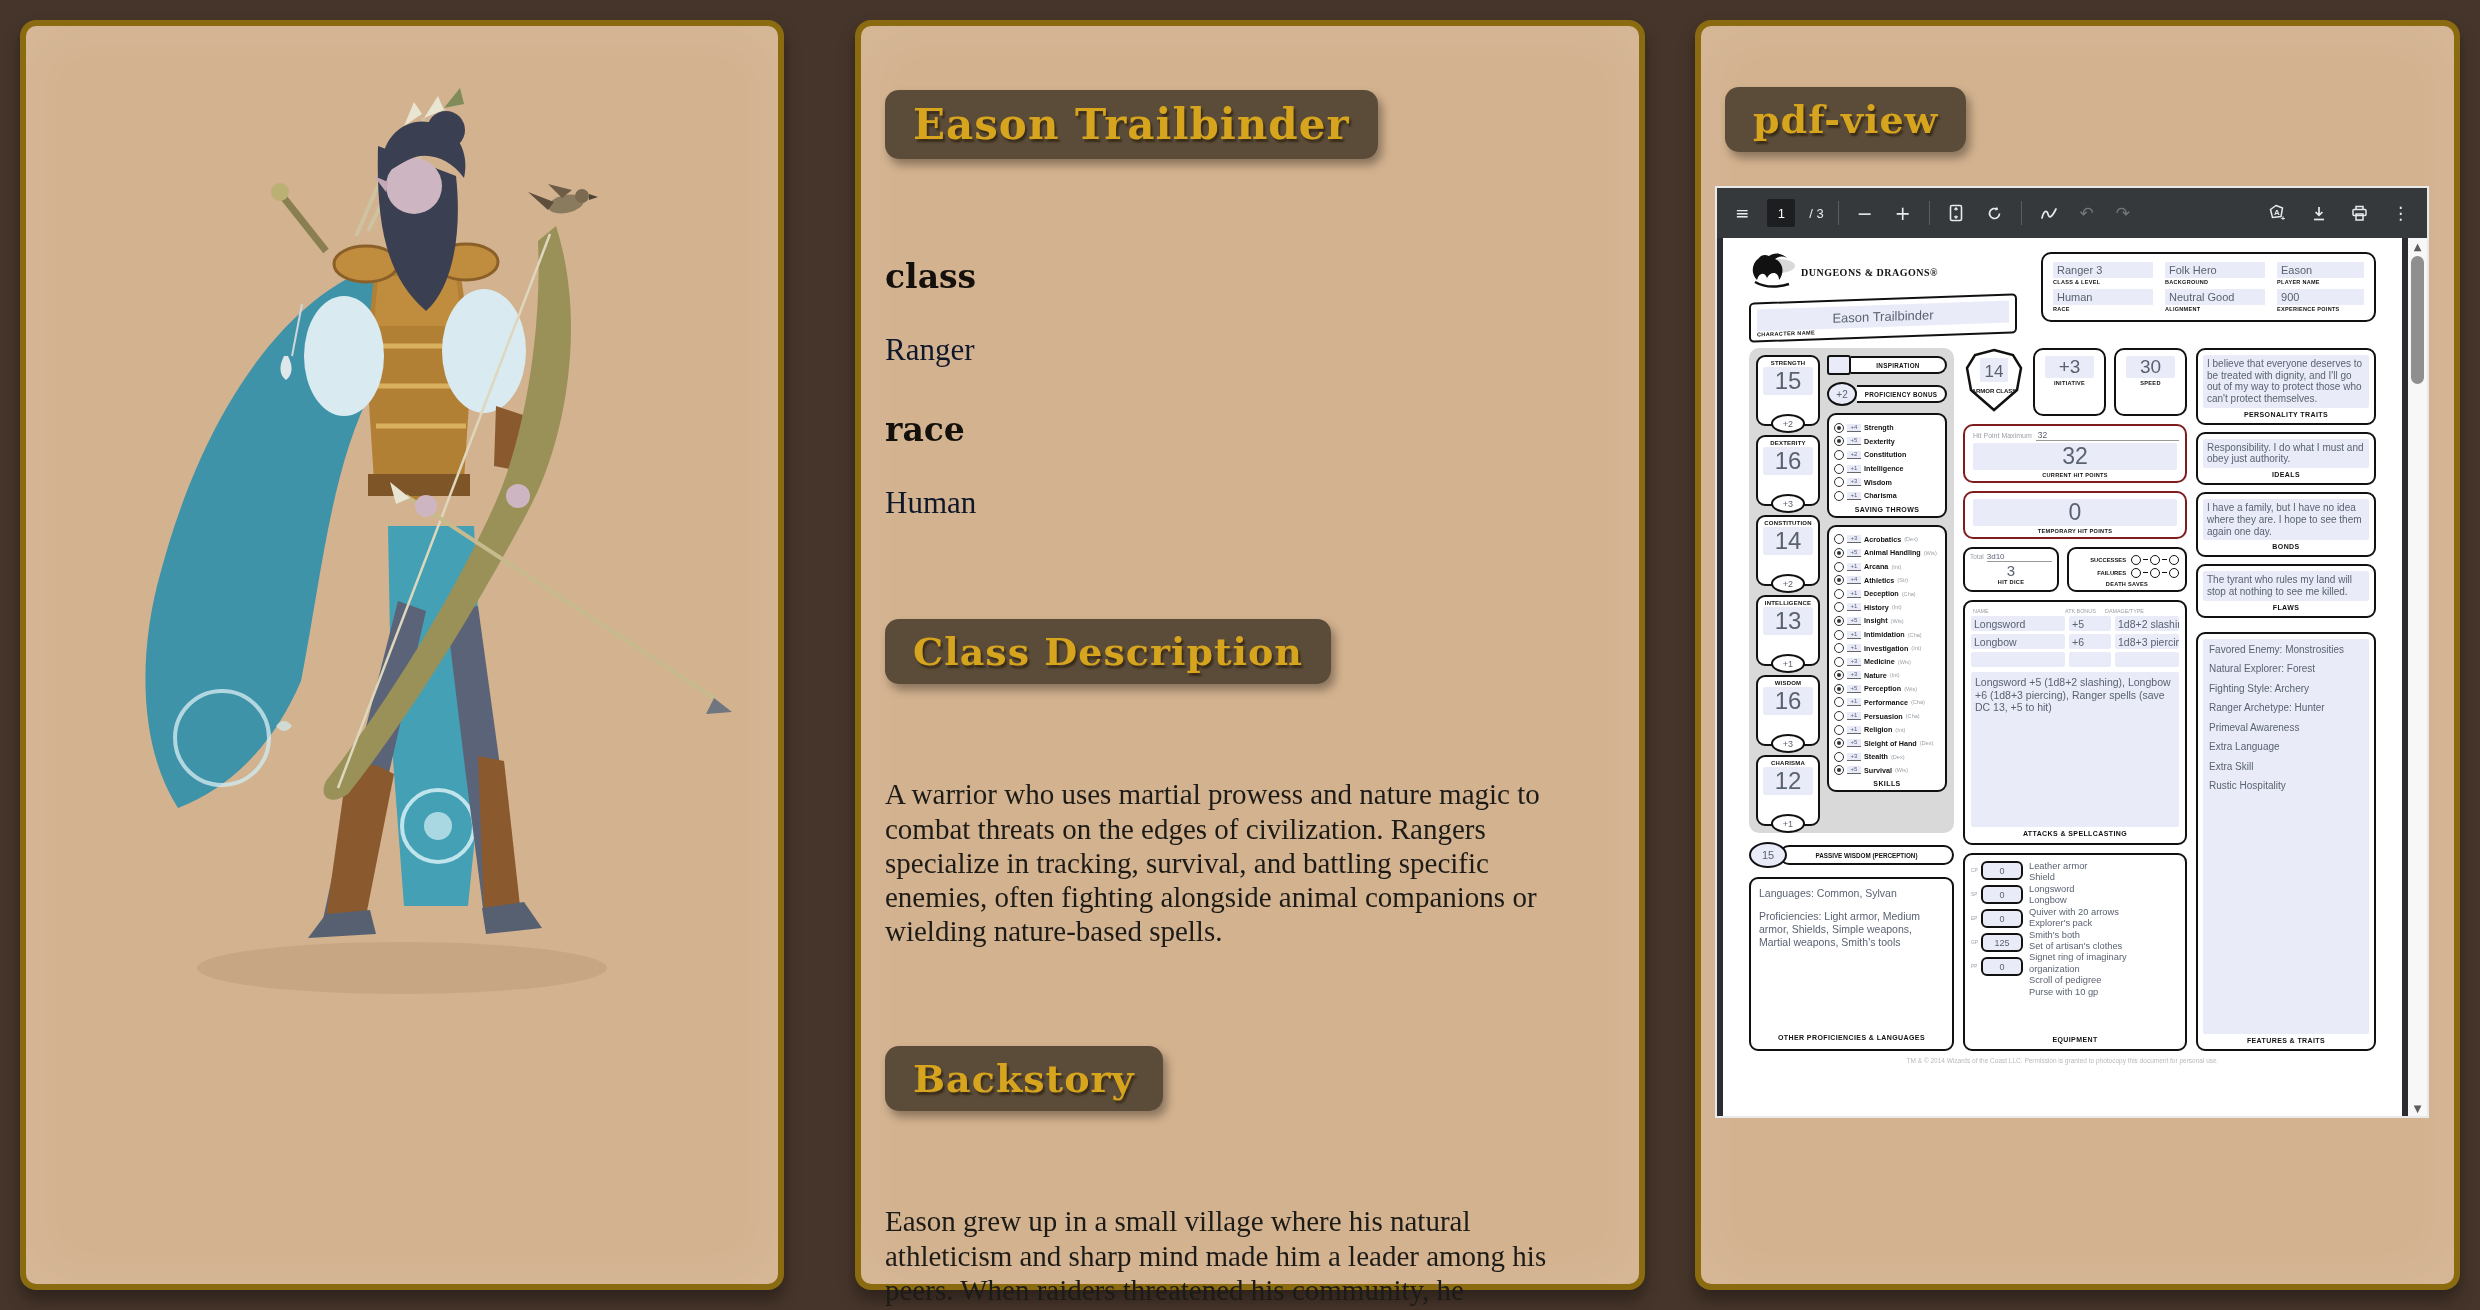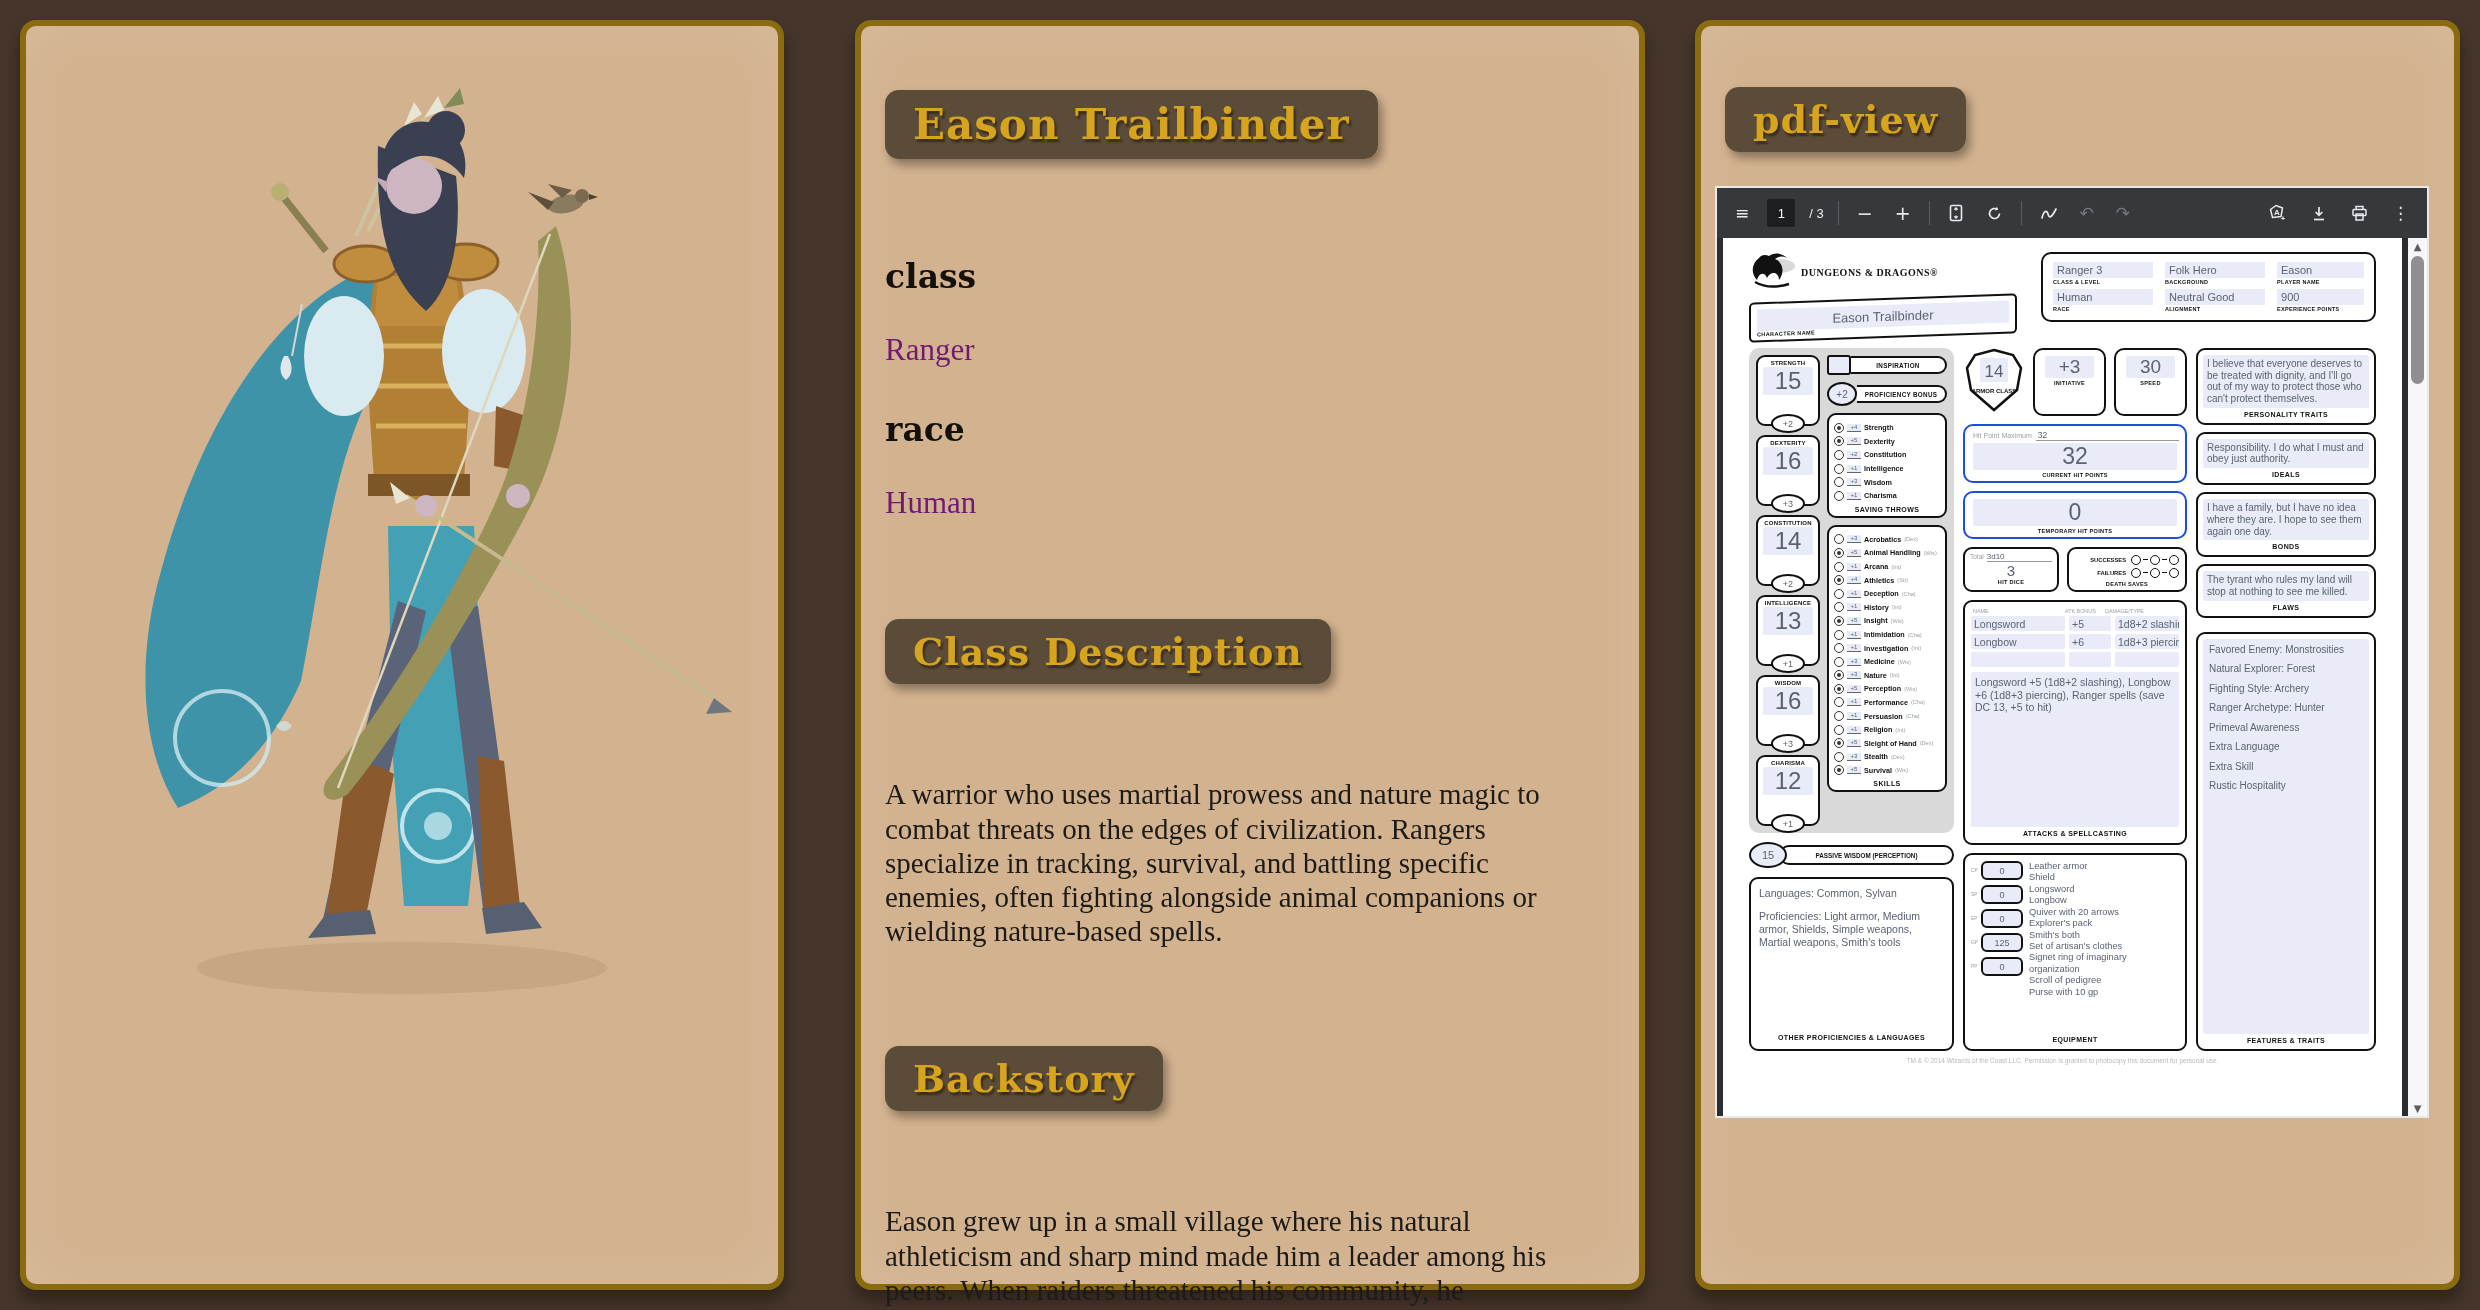--- a/index.html
+++ b/index.html
@@ -13,21 +13,21 @@
   
   .gold-heading{display:inline-block;background:rgba(82,68,52,.93);color:#d6a41d;
     font-family:"DejaVu Serif",serif;font-weight:bold;border-radius:14px;
     padding:10px 28px;font-size:42px;letter-spacing:1px;
     text-shadow:2px 3px 2px rgba(40,28,6,.65);box-shadow:4px 6px 10px rgba(0,0,0,.35);}
   .gold-heading.h2{font-size:38px;}
 
   
   .mid-inner{padding:36px 0 0 24px;}
   .field-label{font-family:"DejaVu Serif",serif;font-weight:bold;font-size:33px;color:#14110d;margin:0 0 36px 0;}
-  .field-value{font-size:31px;color:#701a75;margin:0 0 42px 0;}
+  .field-value{font-size:31px;color:#0f172a;margin:0 0 42px 0;}
   .fields-wrap{margin-top:70px;}
   .section{margin-top:66px;}
   .section .body{width:676px;font-size:29px;line-height:1.18;color:#1d1b17;margin:62px 0 0 0;}
 
   
   .pdf-inner{padding:36px 0 0 24px;}
   .pdf-viewer{position:absolute;left:14px;top:160px;width:710px;height:928px;border:2px solid #e9e9e9;
               background:#2b2d30;display:flex;flex-direction:column;}
   .pdf-toolbar{height:50px;background:#36393c;display:flex;align-items:center;padding:0 14px;gap:14px;flex:0 0 auto;}
   .tb-btn{background:none;border:none;color:#e8eaed;font-size:17px;line-height:1;padding:4px;cursor:pointer;
@@ -98,21 +98,21 @@
                display:flex;align-items:center;justify-content:center;font-size:6.3px;font-weight:bold;}
   .prof-box{border:2px solid #111;border-radius:9px;background:#fff;margin-top:9px;padding:8px;flex:1;
             display:flex;flex-direction:column;}
   .prof-text{font-size:10.5px;color:#5a6272;line-height:1.25;}
   .mt-auto{margin-top:auto;}
 
   .combat-top{display:flex;gap:8px;align-items:stretch;}
   .stat-box{flex:1;border:2px solid #111;border-radius:10px;background:#fff;text-align:center;padding:4px 4px 3px;}
   .stat-val{font-size:19px;margin:2px 6px;border-radius:2px;}
   .stat-label{font-size:5.6px;font-weight:bold;letter-spacing:.3px;}
-  .hp-box{border:2px solid #1d4ed8;border-radius:10px;background:#fff;padding:4px 6px 3px;}
+  .hp-box{border:2px solid #7f1d1d;border-radius:10px;background:#fff;padding:4px 6px 3px;}
   .hpmax-row{display:flex;align-items:center;gap:4px;font-size:7px;color:#9aa0a6;padding-left:2px;}
   .hpmax-val{font-size:8.5px;color:#5a6272;border-bottom:1px solid #999;flex:1;text-align:left;padding-left:2px;}
   .big-val{font-size:23px;text-align:center;margin:2px 2px;border-radius:2px;}
   .dice-row{display:flex;gap:8px;justify-content:center;}
   .dice-box{width:96px;border:2px solid #111;border-radius:9px;background:#fff;padding:3px 5px;box-sizing:border-box;}
   .total-row{display:flex;gap:3px;font-size:6.5px;color:#9aa0a6;align-items:baseline;}
   .total-val{font-size:8px;color:#5a6272;border-bottom:1px solid #999;flex:1;}
   .death-box{flex:1;border:2px solid #111;border-radius:9px;background:#fff;padding:4px 6px 3px;}
   .ds-row{display:flex;align-items:center;justify-content:flex-end;gap:2px;height:13px;}
   .ds-lab{font-size:5.8px;font-weight:bold;margin-right:3px;}

